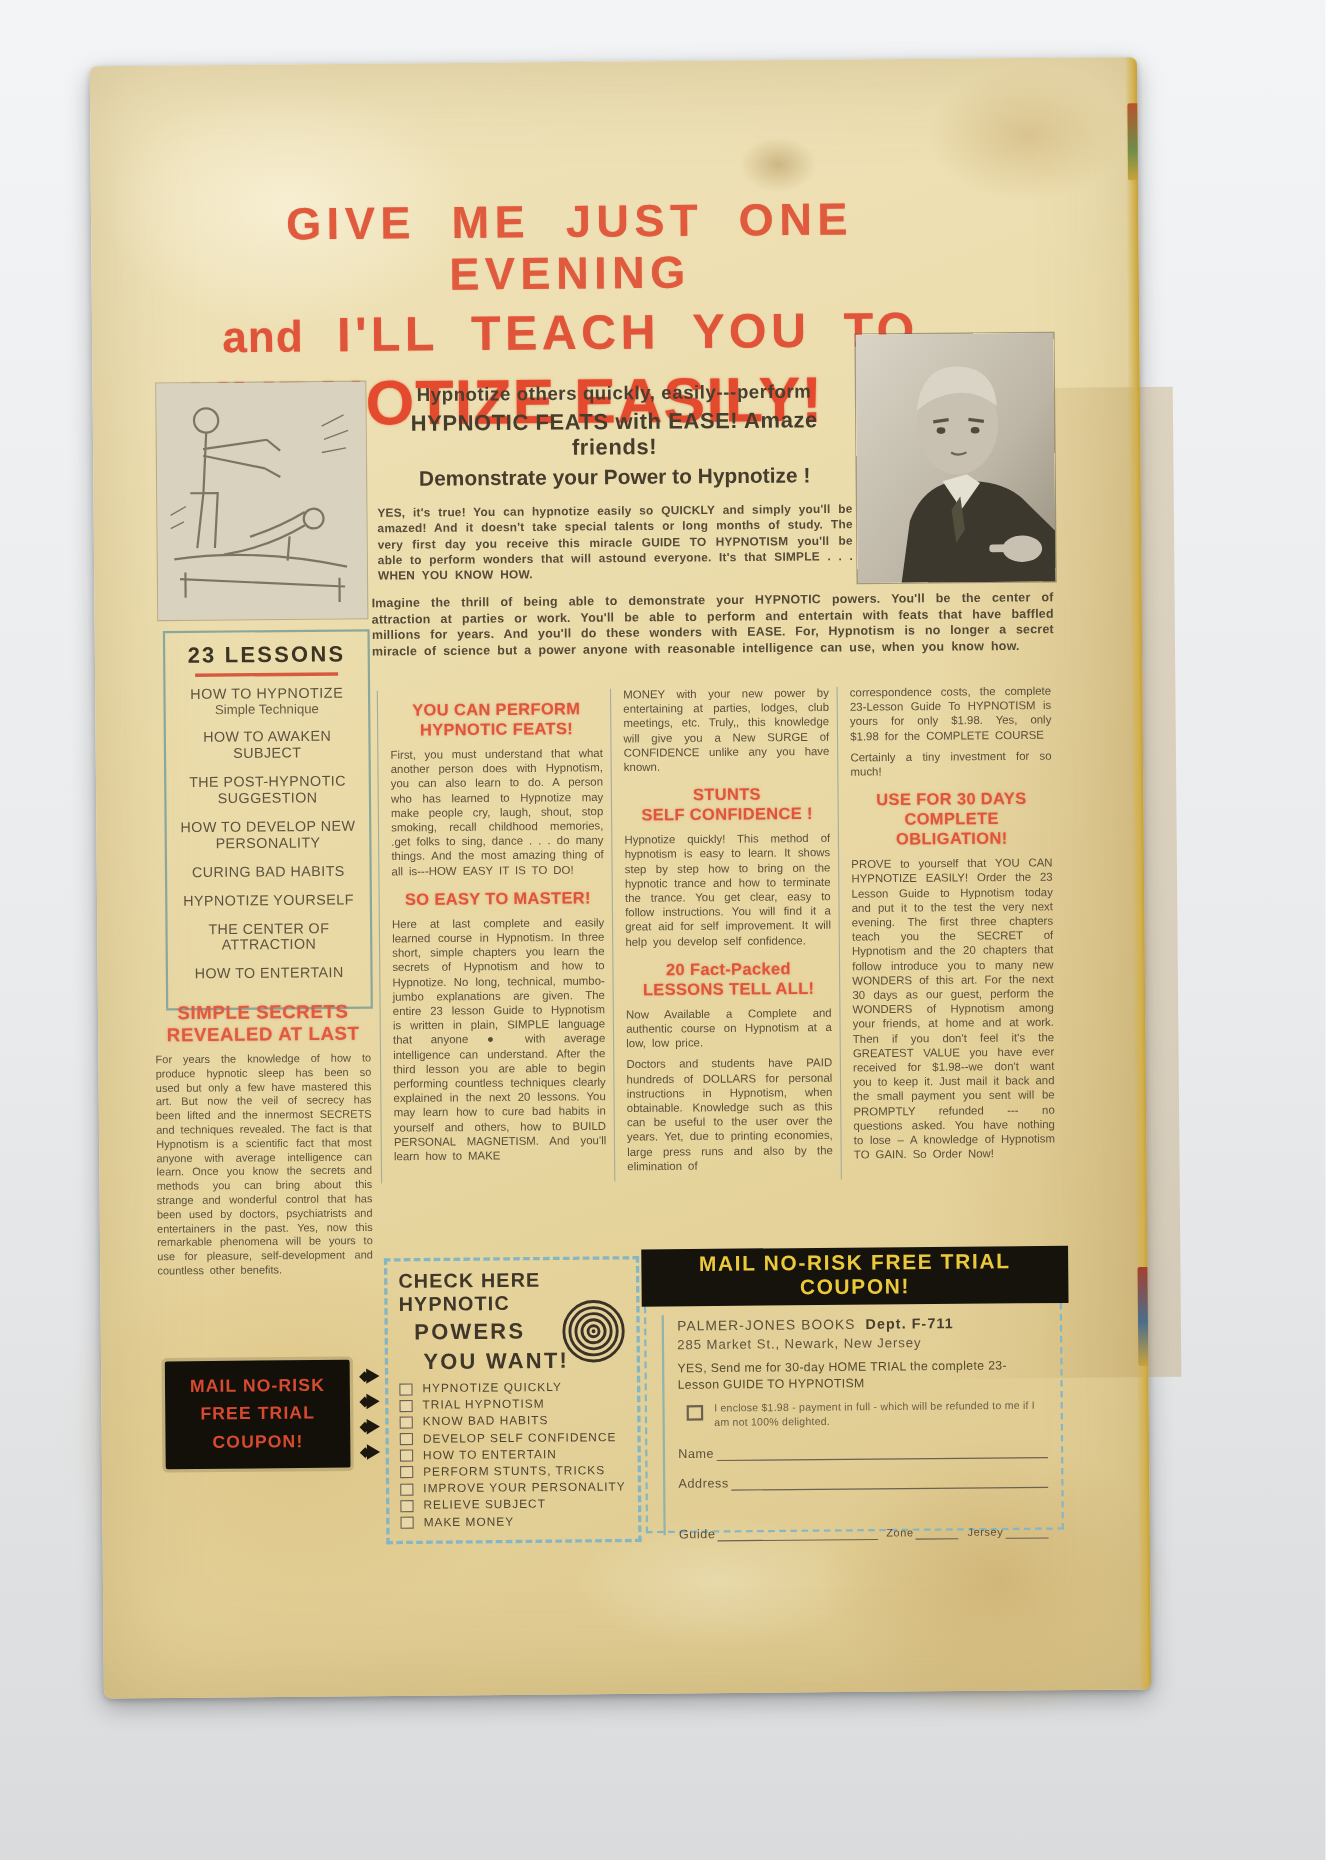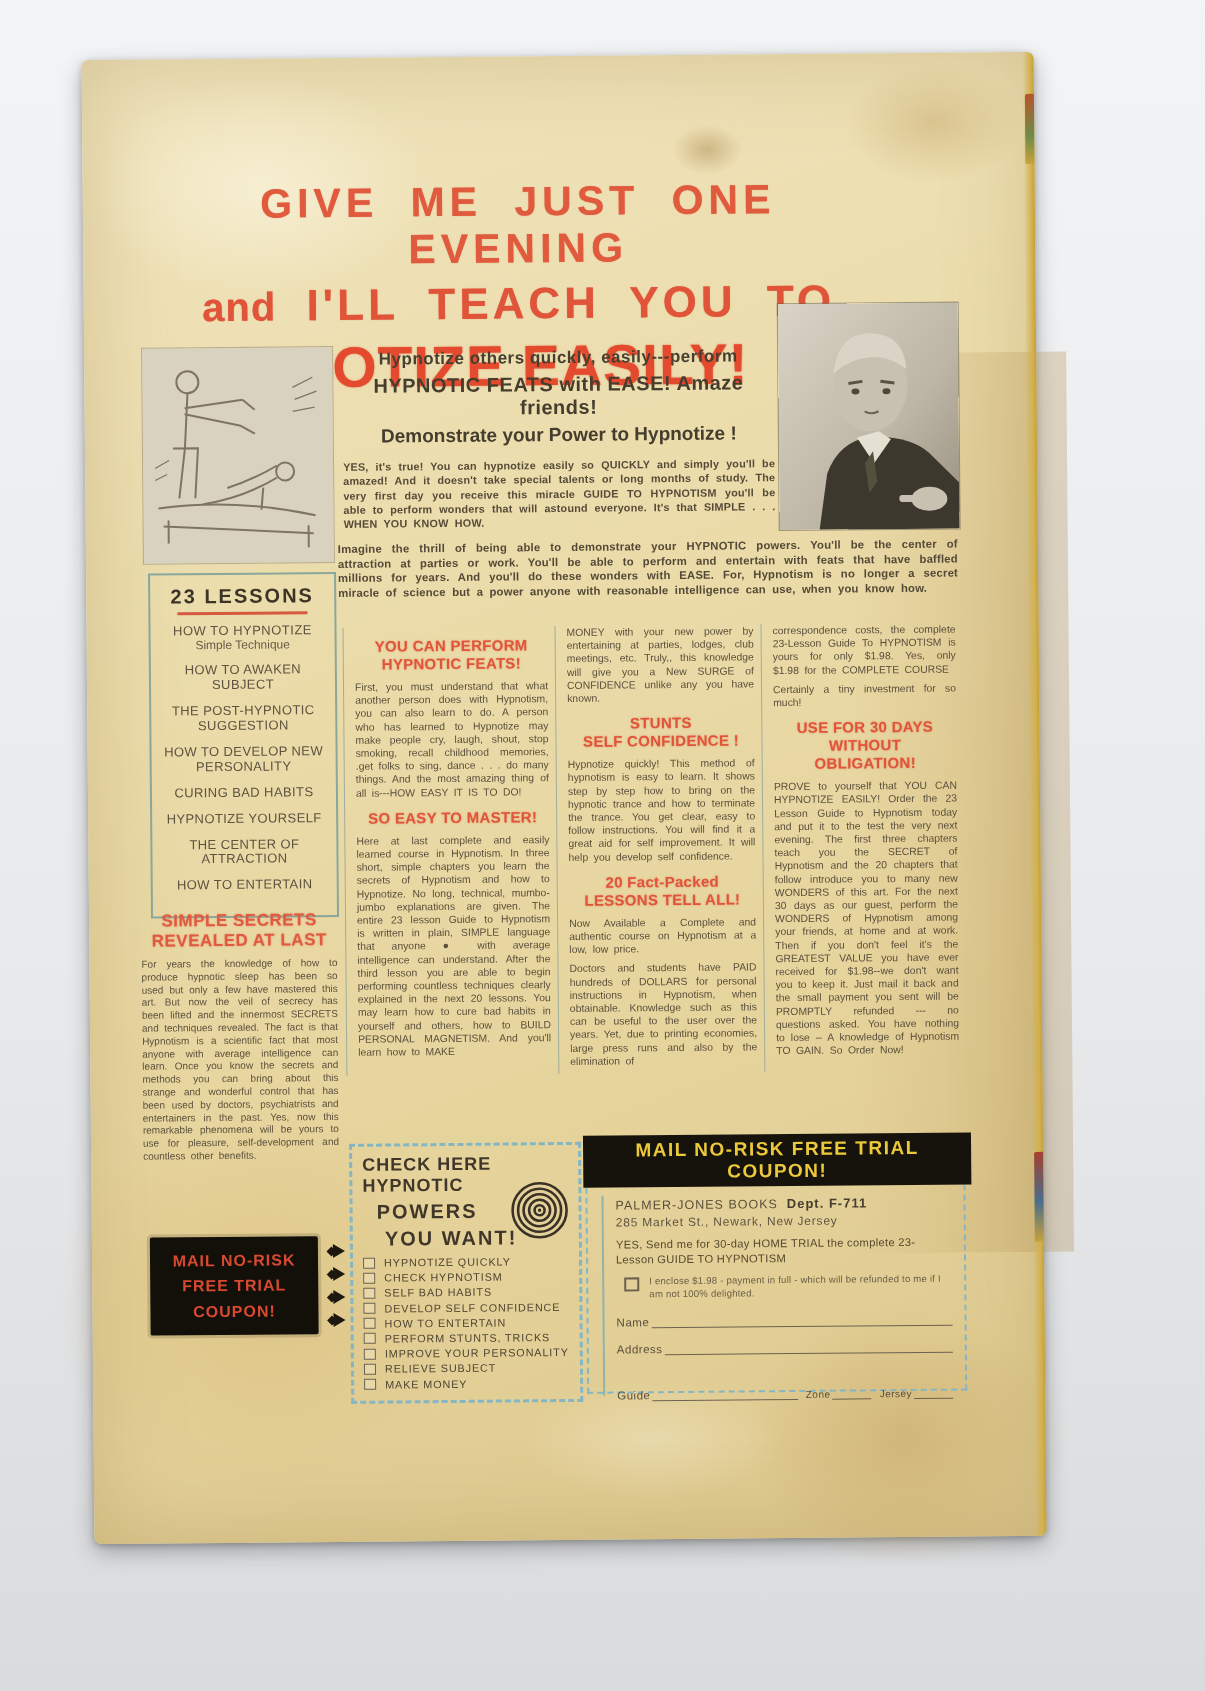--- a/index.html
+++ b/index.html
@@ -233,21 +233,21 @@
       <p>MONEY with your new power by entertaining at parties, lodges, club meetings, etc. Truly,, this knowledge will give you a New SURGE of CONFIDENCE unlike any you have known.</p>
       <h4><span>STUNTS</span><br><span>SELF CONFIDENCE !</span></h4>
       <p>Hypnotize quickly! This method of hypnotism is easy to learn. It shows step by step how to bring on the hypnotic trance and how to terminate the trance. You get clear, easy to follow instructions. You will find it a great aid for self improvement. It will help you develop self confidence.</p>
       <h4><span>20 Fact-Packed</span><br><span>LESSONS TELL ALL!</span></h4>
       <p>Now Available a Complete and authentic course on Hypnotism at a low, low price.</p>
       <p>Doctors and students have PAID hundreds of DOLLARS for personal instructions in Hypnotism, when obtainable. Knowledge such as this can be useful to the user over the years. Yet, due to printing economies, large press runs and also by the elimination of</p>
     </div>
     <div class="col col3">
       <p>correspondence costs, the complete 23-Lesson Guide To HYPNOTISM is yours for only $1.98. Yes, only $1.98 for the COMPLETE COURSE</p>
       <p>Certainly a tiny investment for so much!</p>
-      <h4><span>USE FOR 30 DAYS</span><br><span>WITHOUT</span><br><span>OBLIGATION!</span></h4>
+      <h4><span>USE FOR 30 DAYS</span><br><span>COMPLETE</span><br><span>OBLIGATION!</span></h4>
       <p>PROVE to yourself that YOU CAN HYPNOTIZE EASILY! Order the 23 Lesson Guide to Hypnotism today and put it to the test the very next evening. The first three chapters teach you the SECRET of Hypnotism and the 20 chapters that follow introduce you to many new WONDERS of this art. For the next 30 days as our guest, perform the WONDERS of Hypnotism among your friends, at home and at work. Then if you don't feel it's the GREATEST VALUE you have ever received for $1.98--we don't want you to keep it. Just mail it back and the small payment you sent will be PROMPTLY refunded --- no questions asked. You have nothing to lose – A knowledge of Hypnotism TO GAIN. So Order Now!</p>
     </div>
   </div>
 
   <div class="powers">
     <div class="powers-head1">CHECK HERE HYPNOTIC</div>
     <div class="powers-head2">POWERS</div>
     <div class="powers-head3">YOU WANT!</div>
     <div class="spiral">
       <svg width="62" height="62" viewBox="0 0 62 62">
@@ -260,25 +260,25 @@
         </g>
         <circle cx="31" cy="31" r="1.8" fill="#3a3226"></circle>
       </svg>
     </div>
     <div class="pw-item">
         <span class="pw-box"></span>
         <span class="pw-label">HYPNOTIZE QUICKLY</span>
       </div>
     <div class="pw-item">
         <span class="pw-box"></span>
-        <span class="pw-label">CHECK HYPNOTISM</span>
-      </div>
-    <div class="pw-item">
-        <span class="pw-box"></span>
-        <span class="pw-label">SELF BAD HABITS</span>
+        <span class="pw-label">TRIAL HYPNOTISM</span>
+      </div>
+    <div class="pw-item">
+        <span class="pw-box"></span>
+        <span class="pw-label">KNOW BAD HABITS</span>
       </div>
     <div class="pw-item">
         <span class="pw-box"></span>
         <span class="pw-label">DEVELOP SELF CONFIDENCE</span>
       </div>
     <div class="pw-item">
         <span class="pw-box"></span>
         <span class="pw-label">HOW TO ENTERTAIN</span>
       </div>
     <div class="pw-item">

